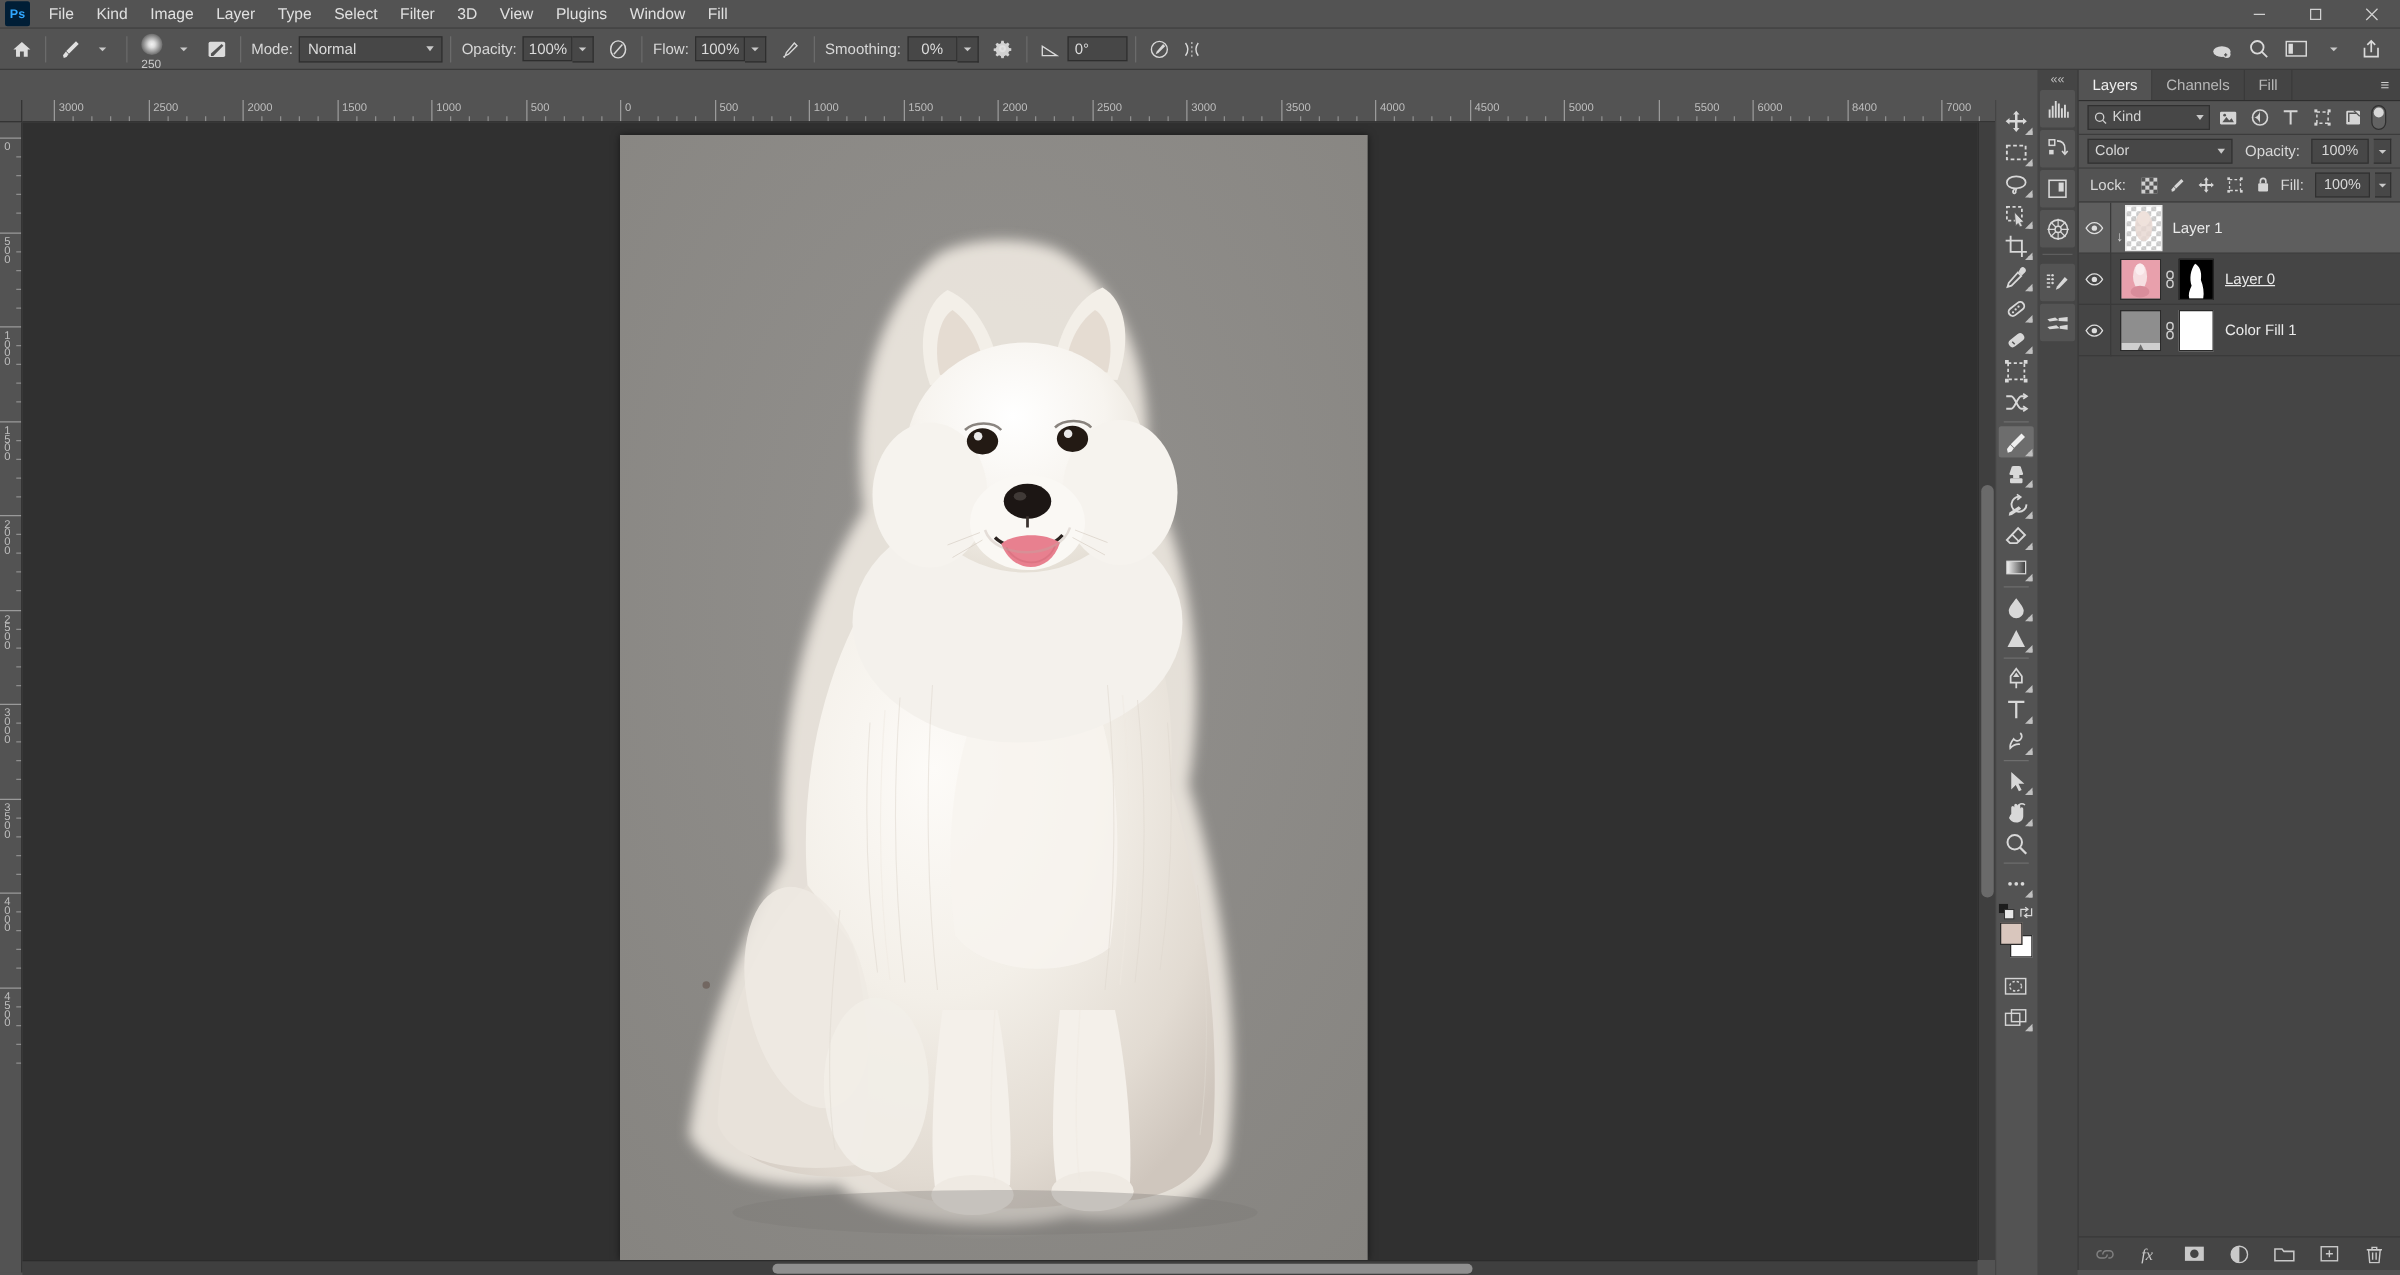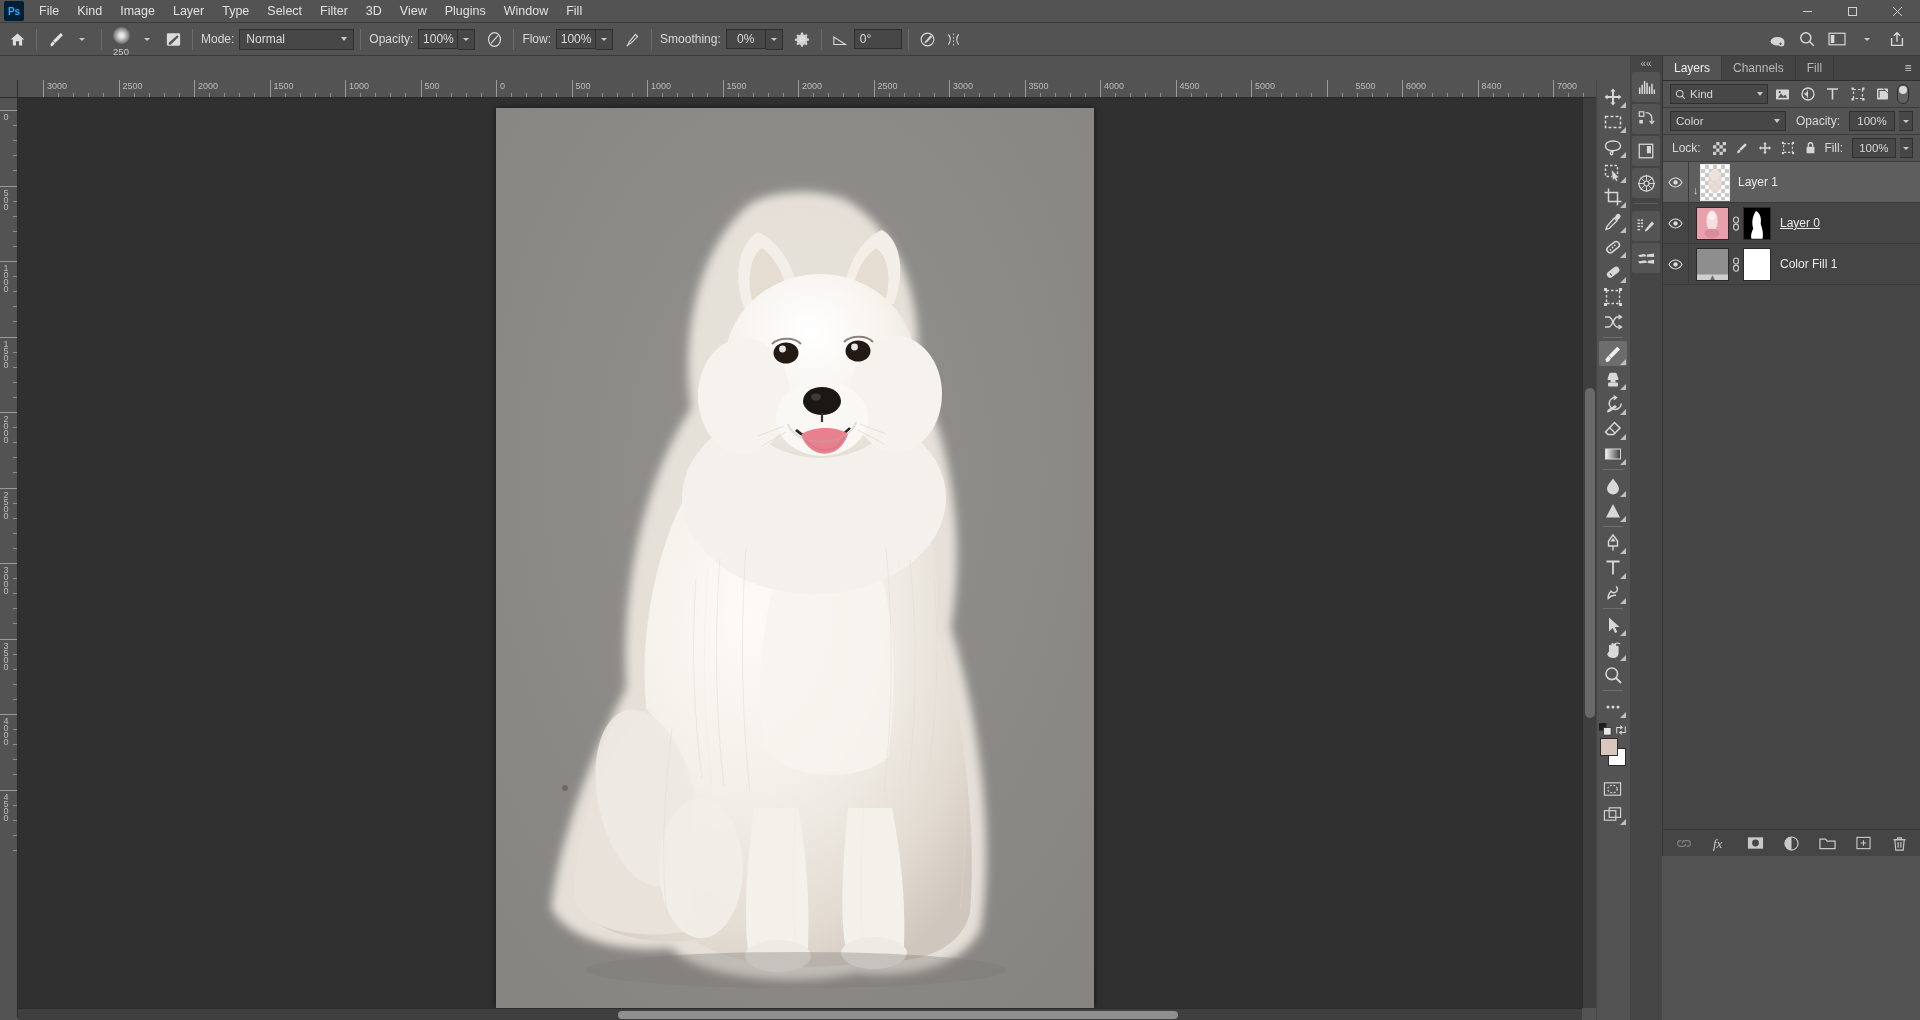--- a/index.html
+++ b/index.html
@@ -157,21 +157,21 @@
   .collapse-row{ width:32px; height:14px; display:flex; align-items:center; justify-content:center;
     color:#b9b9b9; font-size:10px;}
   .mtool{
     width:28px; height:30px; margin-top:2px; display:flex; align-items:center; justify-content:center;
     background:#545454; color:#d8d8d8; border-radius:2px;
   }
   .mini-sep{ width:24px; height:1px; background:#5e5e5e; margin:5px 0; }
 
   
   .panel{
-    position:absolute; left:1662px; top:56px; width:258px; height:800px;
+    position:absolute; left:1662px; top:56px; width:258px; height:960px;
     background:#454545; border-left:1px solid #363636;
     display:flex; flex-direction:column;justify-content:center;
   }
   .panel-tabs{
     height:25px; background:#444; display:flex; align-items:stretch;
     border-bottom:1px solid #2e2e2e;
   }
   .ptab{
     padding:0 11px; display:flex; align-items:center; font-size:12px; color:#b8b8b8;
     border-right:1px solid #3a3a3a;

